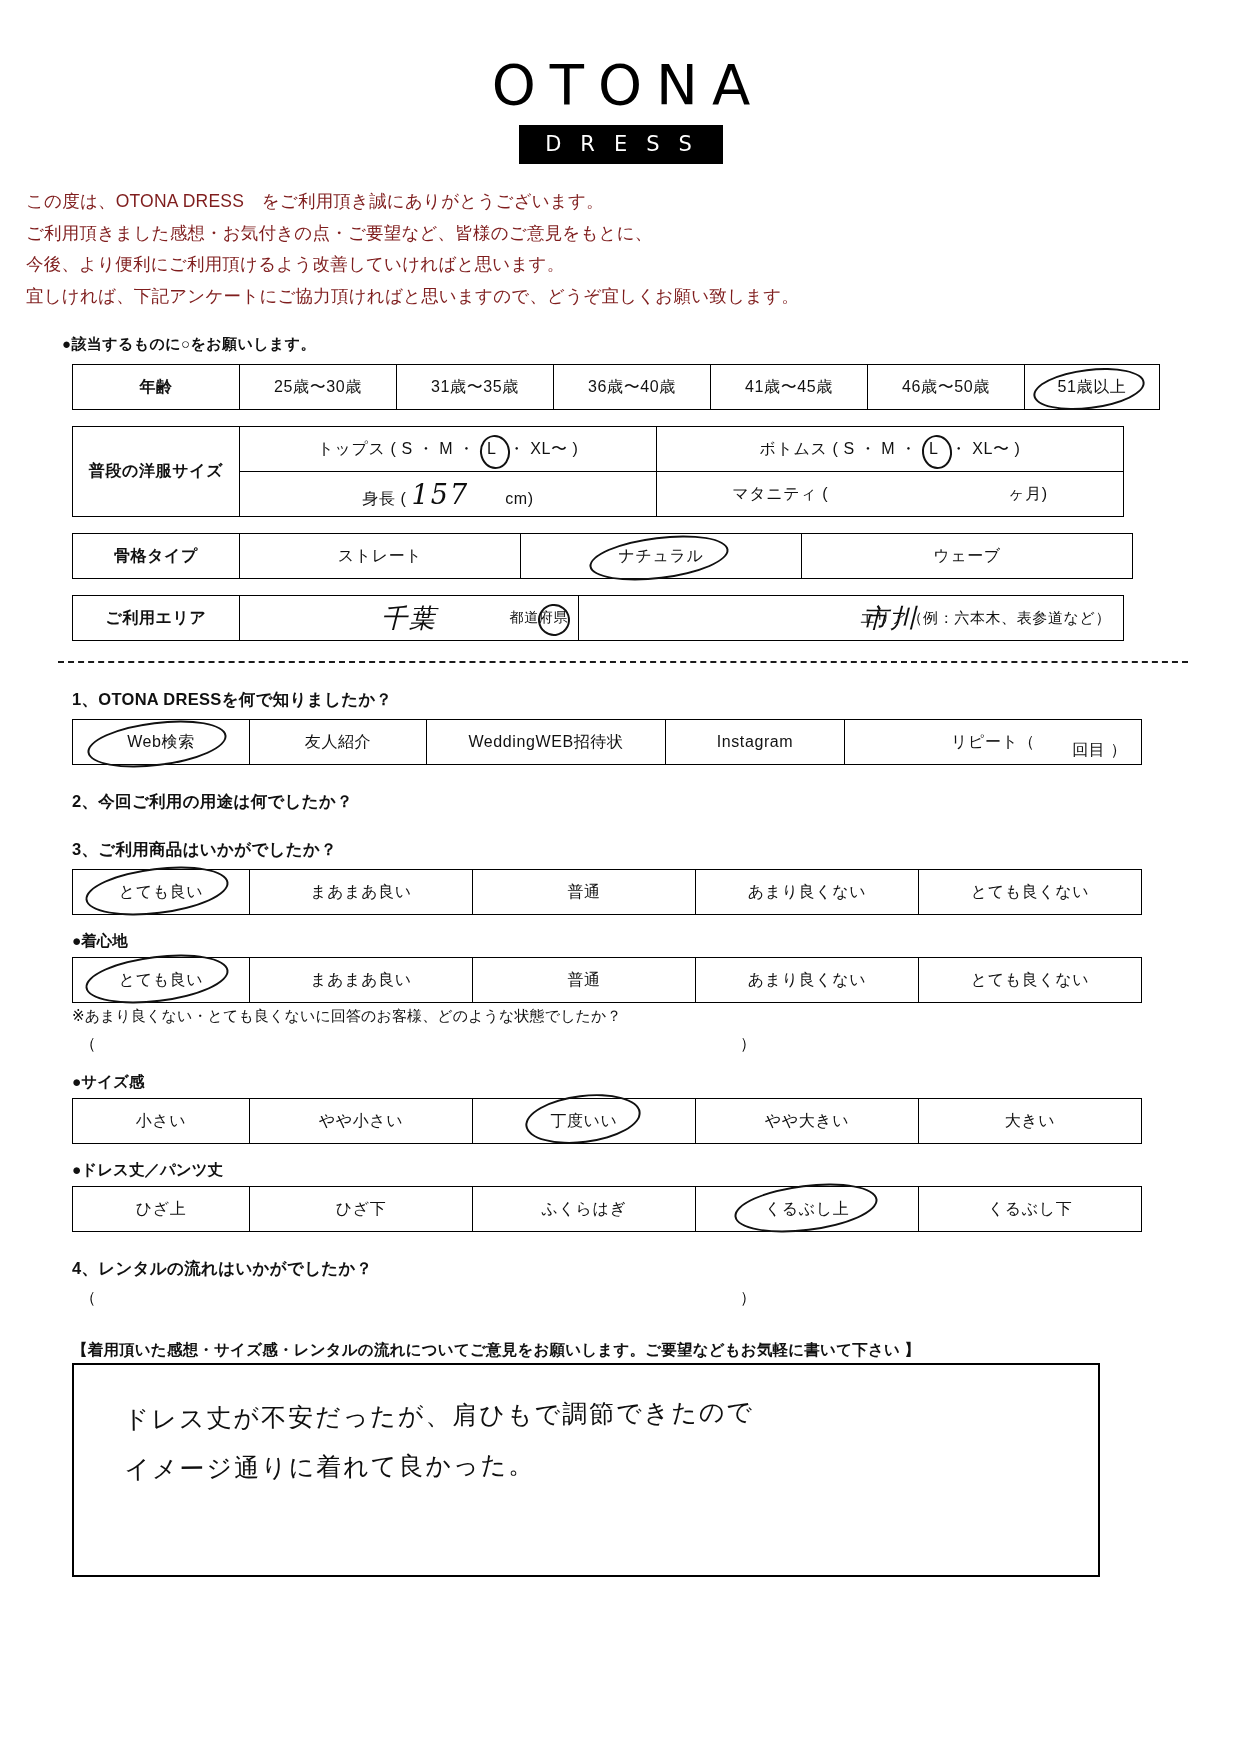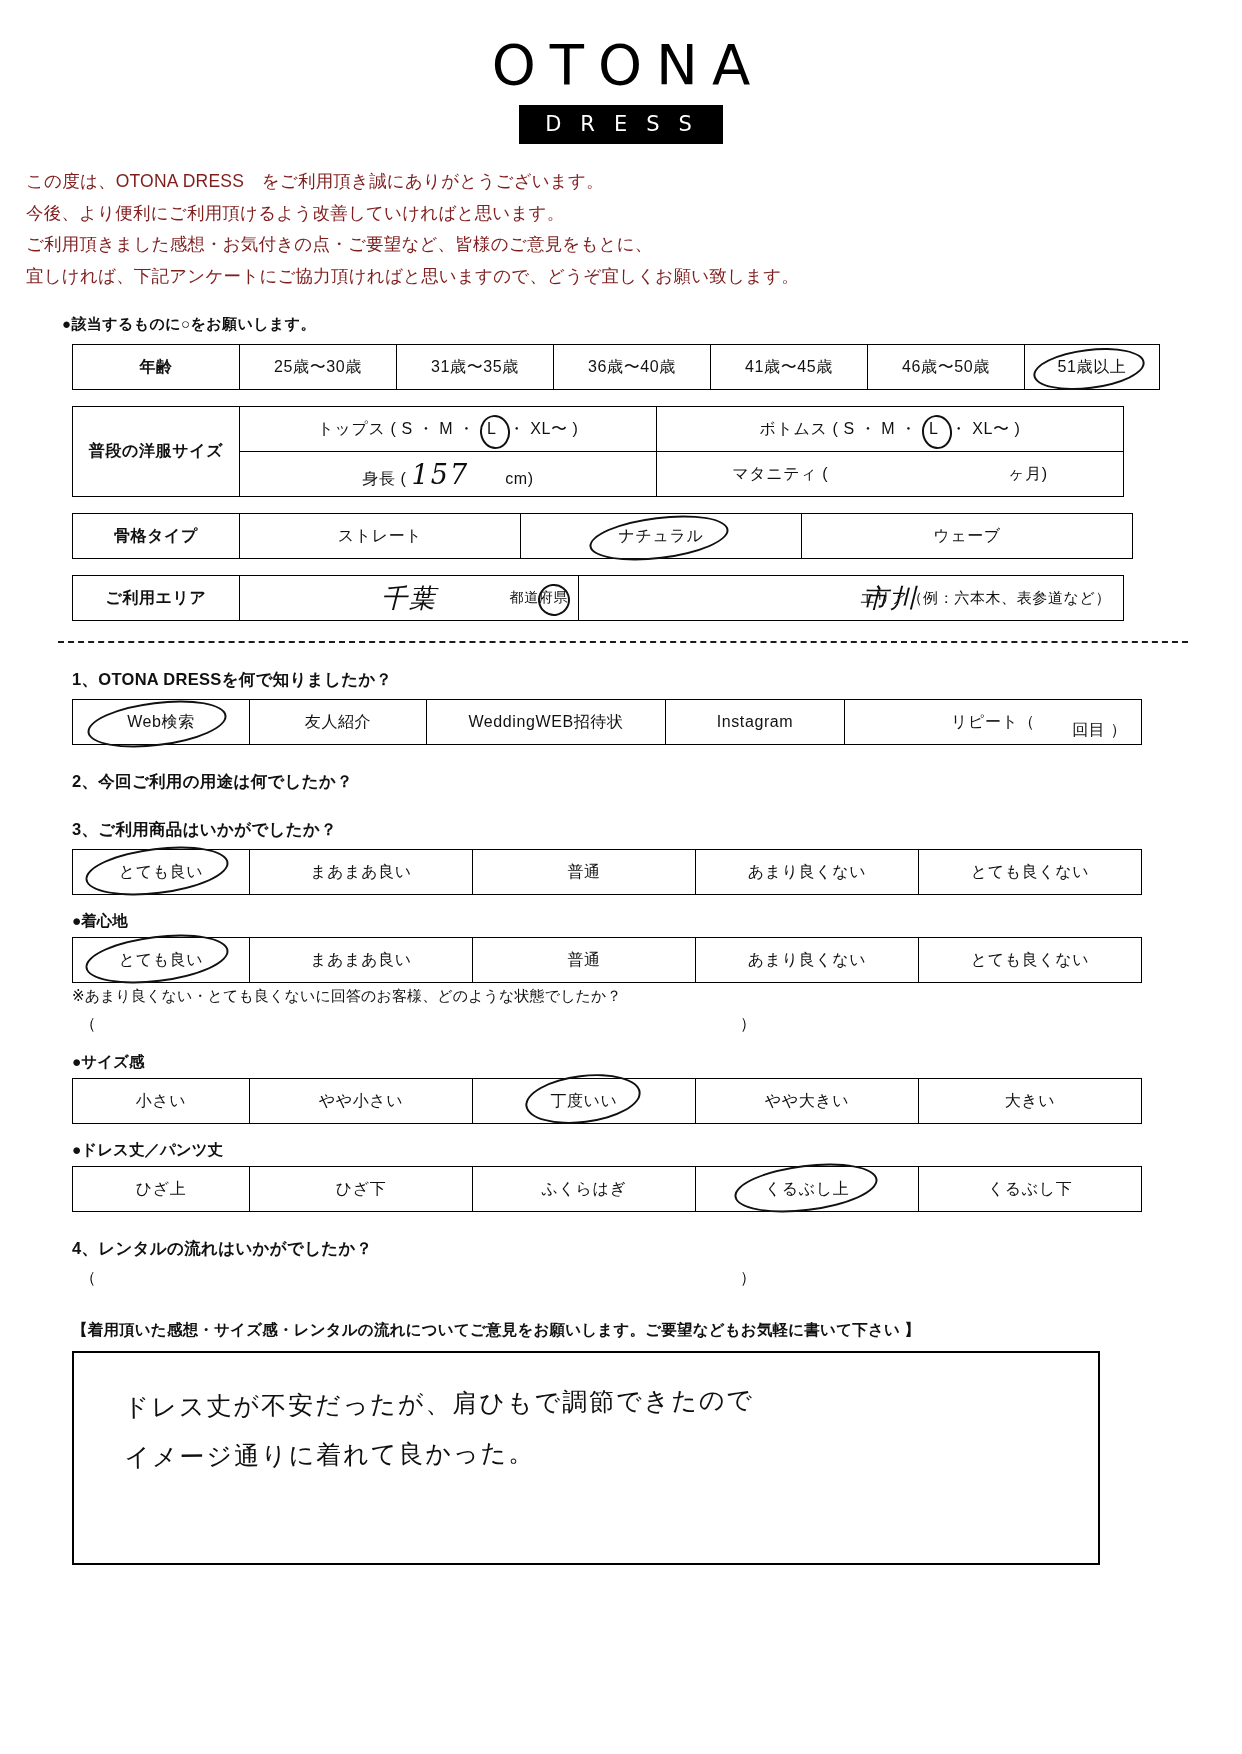--- a/index.html
+++ b/index.html
@@ -19,21 +19,21 @@
     position: relative;
     width: 1242px;
     height: 1754px;
     padding: 0;
     box-sizing: border-box;
   }
 
   
   .logo-wrap {
     text-align: center;
-    padding-top: 36px;
+    padding-top: 56px;
   }
   .logo-main {
     font-family: "DejaVu Sans", sans-serif;
     font-size: 56px;
     letter-spacing: 14px;
     font-weight: 400;
     color: #000;
     line-height: 1.05;
     padding-left: 14px;
   }
@@ -140,21 +140,21 @@
   
   .dash-sep {
     margin: 20px 0 0 58px;
     width: 1130px;
     border-top: 2px dashed #1a1a1a;
     height: 0;
   }
 
   
   .comment-head {
-    margin: 30px 0 10px 72px;
+    margin: 30px 0 2px 72px;
     font-size: 15.5px;
     font-weight: bold;
     letter-spacing: 0.2px;
   }
   .comment-box {
     margin-left: 72px;
     width: 1024px;
     height: 210px;
     border: 2px solid #000;
     position: relative;
@@ -177,22 +177,22 @@
 
 <div class="page">
 
   <div class="logo-wrap">
     <div class="logo-main">OTONA</div>
     <div class="logo-sub">DRESS</div>
   </div>
 
   <div class="intro">
     <div>この度は、OTONA DRESS　をご利用頂き誠にありがとうございます。</div>
+    <div>ご利用頂きました感想・お気付きの点・ご要望など、皆様のご意見をもとに、</div>
     <div>今後、より便利にご利用頂けるよう改善していければと思います。</div>
-    <div>ご利用頂きました感想・お気付きの点・ご要望など、皆様のご意見をもとに、</div>
     <div>宜しければ、下記アンケートにご協力頂ければと思いますので、どうぞ宜しくお願い致します。</div>
   </div>
 
   <div class="sec-head">●該当するものに○をお願いします。</div>
 
   <table class="frm">
     <tbody>
         <tr>
       <td class="lbl" style="width:158px">年齢</td>
       <td style="width:148px">25歳〜30歳</td>

